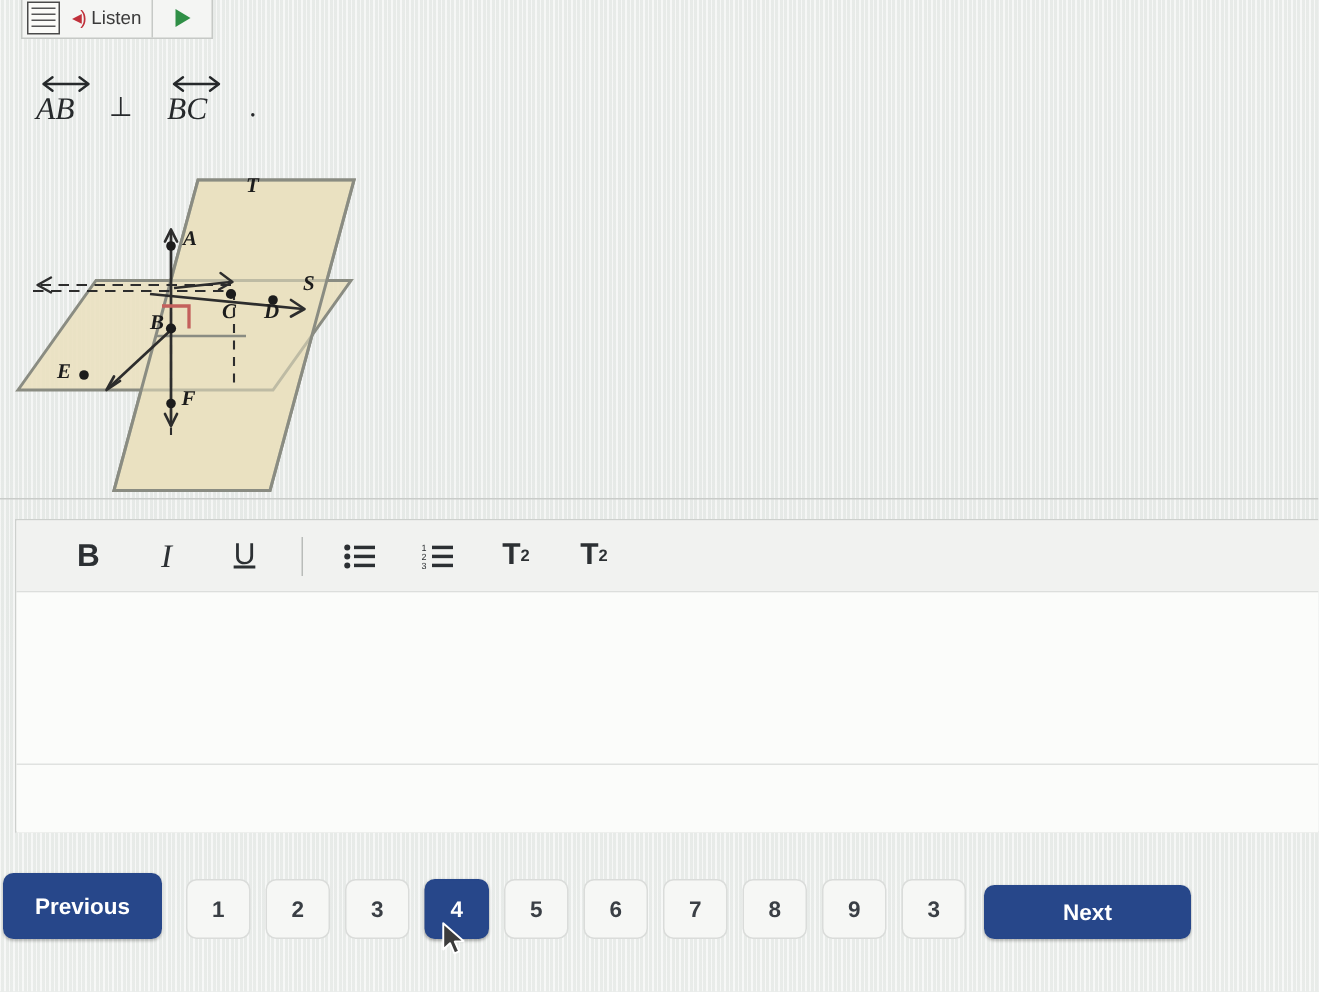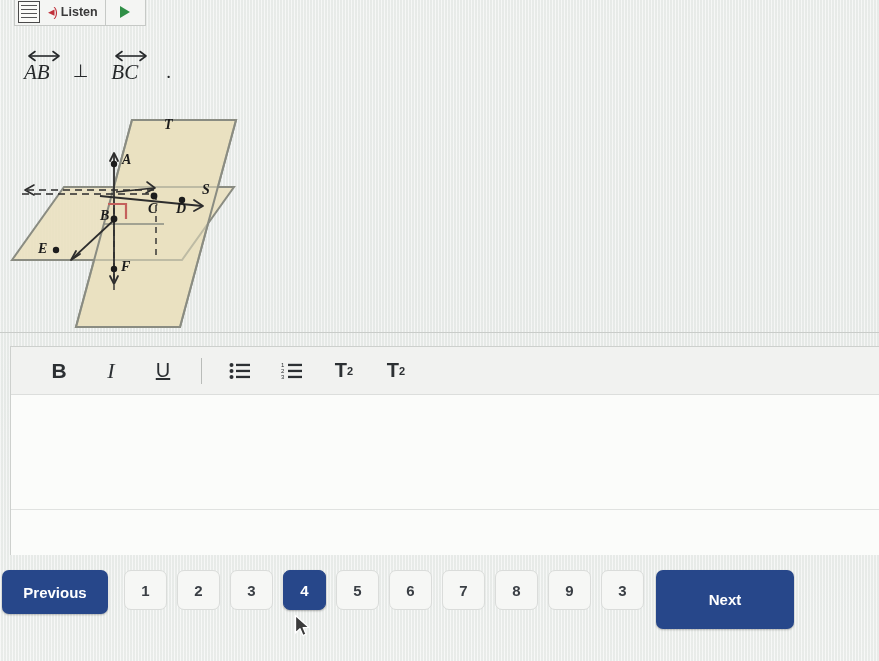--- a/index.html
+++ b/index.html
@@ -42,21 +42,21 @@
     flex: none;
   }
   .listen-doc-icon i {
     display: block; height: 1.5px; background: #555;
   }
   .listen-speaker {
     color: #c0303a; font-size: 13px; line-height: 1;
     margin-left: 4px; letter-spacing: -1px;
   }
   .listen-label {
-    font-size: 12.5px; color: #3a3a3a; font-weight: 700;
+    font-size: 12.5px; color: #3a3a3a; font-weight: 400;
     padding: 0 7px 0 4px; white-space: nowrap;
   }
   .listen-play {
     width: 40px; height: 100%;
     border-left: 1px solid #c6c9c6;
     display: flex; align-items: center; justify-content: center;
   }
   .listen-play b {
     display: block; width: 0; height: 0;
     border-left: 10px solid #2f8f46;
@@ -147,34 +147,34 @@
   }
   #editor-inner-rule {
     position: absolute; left: 0; top: 114px;
     width: 100%; height: 1px; background: #e0e2e0;
   }
 
   
   #pager {
     position: absolute; left: 0; top: 570px;
     width: 879px; height: 56px;
-    display: flex; align-items: flex-start;
+    display: flex; align-items: flex-end;
   }
   .pg-prev, .pg-next {
     background: #27478a;
     color: #ffffff;
     font-weight: bold;
     font-size: 15px;
     border-radius: 7px;
     display: flex; align-items: center; justify-content: center;
     cursor: pointer;
     box-shadow: 0 1px 2px rgba(0,0,0,0.25);
   }
   .pg-prev { width: 106px; height: 44px; margin-left: 2px; }
-  .pg-next { width: 138px; height: 59px; margin-left: 12px; }
+  .pg-next { width: 138px; height: 36px; margin-left: 12px; }
   .pg-nums { display: flex; align-items: center; margin-left: 16px; gap: 10px; }
   .pg-num {
     width: 43px; height: 40px;
     border: 1px solid #dadcda;
     border-radius: 7px;
     background: #f6f7f5;
     color: #3a3f45;
     font-size: 15px; font-weight: bold;
     display: flex; align-items: center; justify-content: center;
     cursor: pointer;

